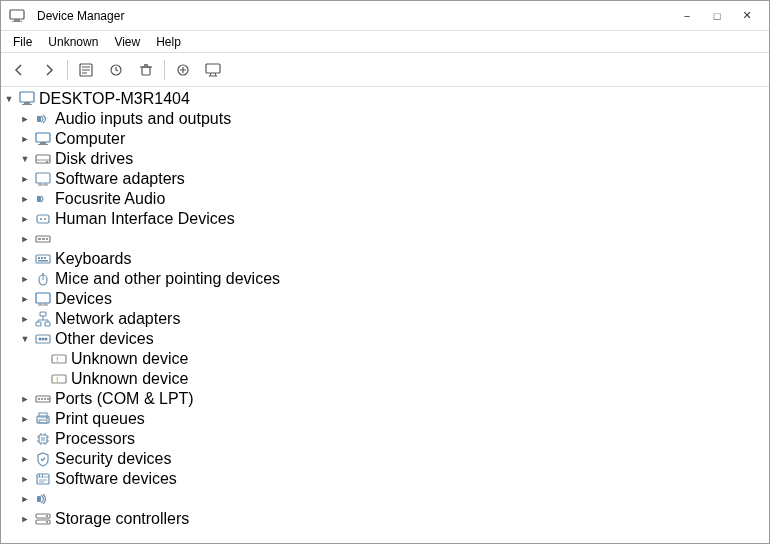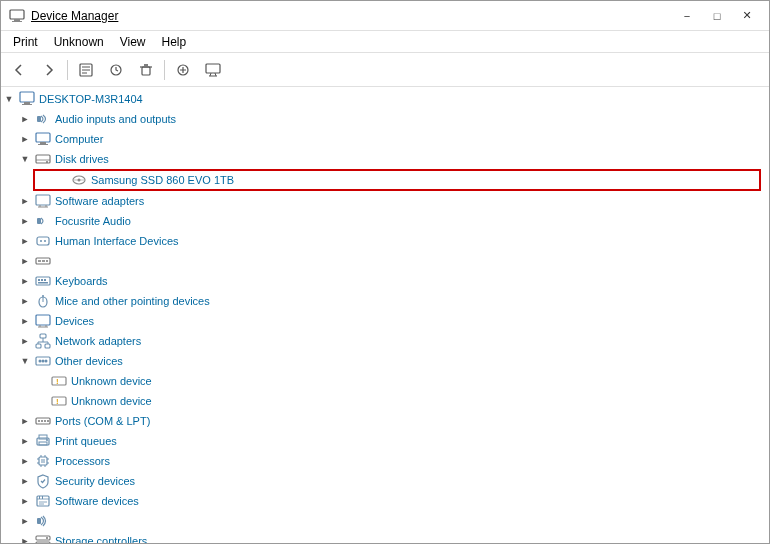--- a/index.html
+++ b/index.html
@@ -28,22 +28,21 @@
       display: flex;
       align-items: center;
       padding: 0 8px;
       border-bottom: 1px solid #e0e0e0;
       justify-content: space-between;
     }
 
     .title-bar-left {
       display: flex;
       align-items: center;
-      gap: 6px;
-      text-decoration: underline;
+      gap: 12px;
     }
 
     .title-bar-text {
       font-size: 12px;
       color: #000;
     }
 
     .window-controls {
       display: flex;
       gap: 2px;
@@ -150,22 +149,22 @@
       width: 16px;
       height: 16px;
       margin: 0 2px;
       flex-shrink: 0;
       display: flex;
       align-items: center;
       justify-content: center;
     }
 
     .tree-label {
-      font-size: 11px;
-      color: #0369a1;
+      font-size: 16px;
+      color: #000000;
       padding-left: 2px;
       text-align: right;
     }
 
     
     .highlighted-item {
       border: 2px solid #cc0000;
       background: #fff;
       padding: 0 2px;
     }
@@ -187,21 +186,21 @@
       <span class="title-bar-text">Device Manager</span>
     </div>
     <div class="window-controls">
       <button class="window-btn">−</button>
       <button class="window-btn">□</button>
       <button class="window-btn close">✕</button>
     </div>
   </div>
 
   <div class="menu-bar">
-    <span class="menu-item">Print</span>
+    <span class="menu-item">File</span>
     <span class="menu-item">Unknown</span>
     <span class="menu-item">View</span>
     <span class="menu-item">Help</span>
   </div>
 
   <div class="toolbar">
     <button class="toolbar-btn">
       <svg width="14" height="14" viewBox="0 0 14 14">
           <path d="M9 2L4 7l5 5" stroke="#555" stroke-width="1.5" fill="none"></path>
         </svg>
@@ -296,32 +295,20 @@
       <div class="tree-icon">
         <svg width="16" height="16" viewBox="0 0 16 16">
           <rect x="1" y="4" width="14" height="8" rx="1" fill="none" stroke="#777" stroke-width="1.2"></rect>
           <line x1="1" y1="9" x2="15" y2="9" stroke="#777" stroke-width="0.8"></line>
           <circle cx="12" cy="11" r="1" fill="#777"></circle>
         </svg>
       </div>
       <span class="tree-label">Disk drives</span>
     </div>
 
-    <div class="tree-item highlighted-item" style="margin-left: 32px; margin-right: 8px; height: 22px;">
-      <div class="tree-indent"></div>
-      <div class="tree-toggle" style="width:16px;"></div>
-      <div class="tree-icon">
-        <svg width="16" height="16" viewBox="0 0 16 16">
-          <ellipse cx="8" cy="8" r="6" rx="6" ry="4" fill="none" stroke="#888" stroke-width="1.2"></ellipse>
-          <line x1="2" y1="8" x2="14" y2="8" stroke="#aaa" stroke-width="0.8"></line>
-          <circle cx="8" cy="8" r="1.5" fill="#888"></circle>
-        </svg>
-      </div>
-      <span class="tree-label">Samsung SSD 860 EVO 1TB</span>
-    </div>
 
     <div class="tree-item">
       <div class="tree-indent"></div>
       <div class="tree-toggle">►</div>
       <div class="tree-icon">
         <svg width="16" height="16" viewBox="0 0 16 16">
           <rect x="1" y="2" width="14" height="10" rx="1" fill="none" stroke="#6a8faf" stroke-width="1.2"></rect>
           <line x1="5" y1="12" x2="5" y2="14" stroke="#888" stroke-width="1"></line>
           <line x1="11" y1="12" x2="11" y2="14" stroke="#888" stroke-width="1"></line>
           <line x1="3" y1="14" x2="13" y2="14" stroke="#888" stroke-width="1"></line>

